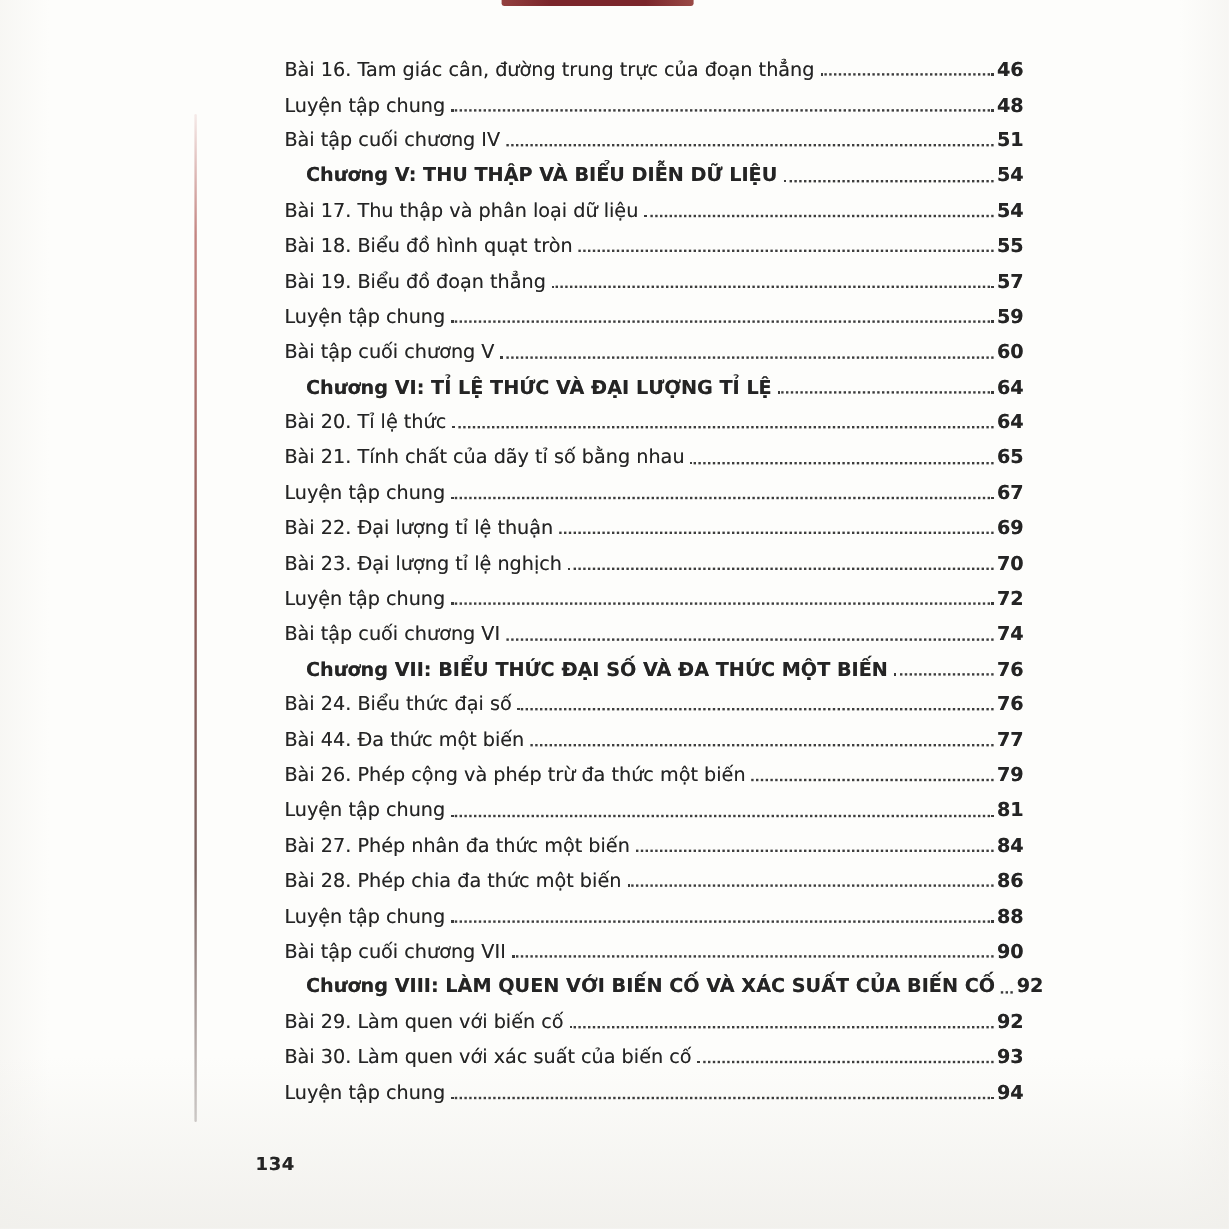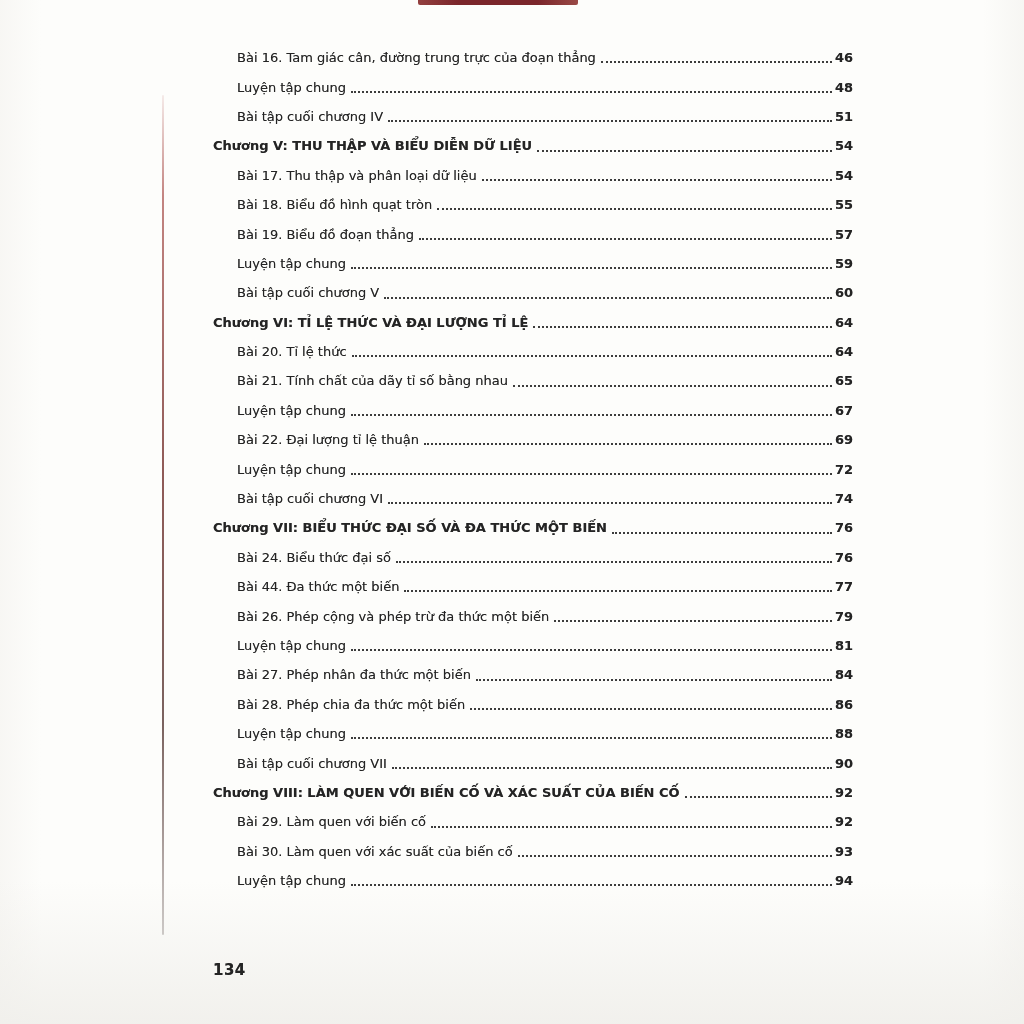--- a/index.html
+++ b/index.html
@@ -48,27 +48,27 @@
   }
   .toc {
     position: absolute;
     left: 213px; top: 43px;
     width: 640px;
   }
   .row {
     display: flex;
     align-items: center;
     height: 29.4px;
-    font-size: 13px;
+    font-size: 16px;
     white-space: nowrap;
     text-shadow: 0 0 .4px rgba(20,20,20,.45);
   }
   .row .label { flex: 0 0 auto; padding-left: 24px; }
   .row.chapter { font-weight: bold; }
-  .row.chapter .label { padding-left: 0; }
+  .row.chapter .label { padding-left: 0; margin-left: 42px; }
   .leader {
     flex: 1 1 auto;
     min-width: 10px;
     height: 0;
     align-self: flex-end;
     margin: 0 3px 9px 5px;
     border-bottom: 2.5px dotted var(--dots);
   }
   .pagenum { flex: 0 0 auto; text-align: center; font-weight: bold; }
   .footer-num {
@@ -164,20 +164,25 @@
     <span class="leader"></span>
     <span class="pagenum">67</span>
   </div>
 
   <div class="row">
     <span class="label">Bài 22. Đại lượng tỉ lệ thuận</span>
     <span class="leader"></span>
     <span class="pagenum">69</span>
   </div>
 
+  <div class="row">
+    <span class="label">Bài 23. Đại lượng tỉ lệ nghịch</span>
+    <span class="leader"></span>
+    <span class="pagenum">70</span>
+  </div>
 
   <div class="row">
     <span class="label">Luyện tập chung</span>
     <span class="leader"></span>
     <span class="pagenum">72</span>
   </div>
 
   <div class="row">
     <span class="label">Bài tập cuối chương VI</span>
     <span class="leader"></span>

